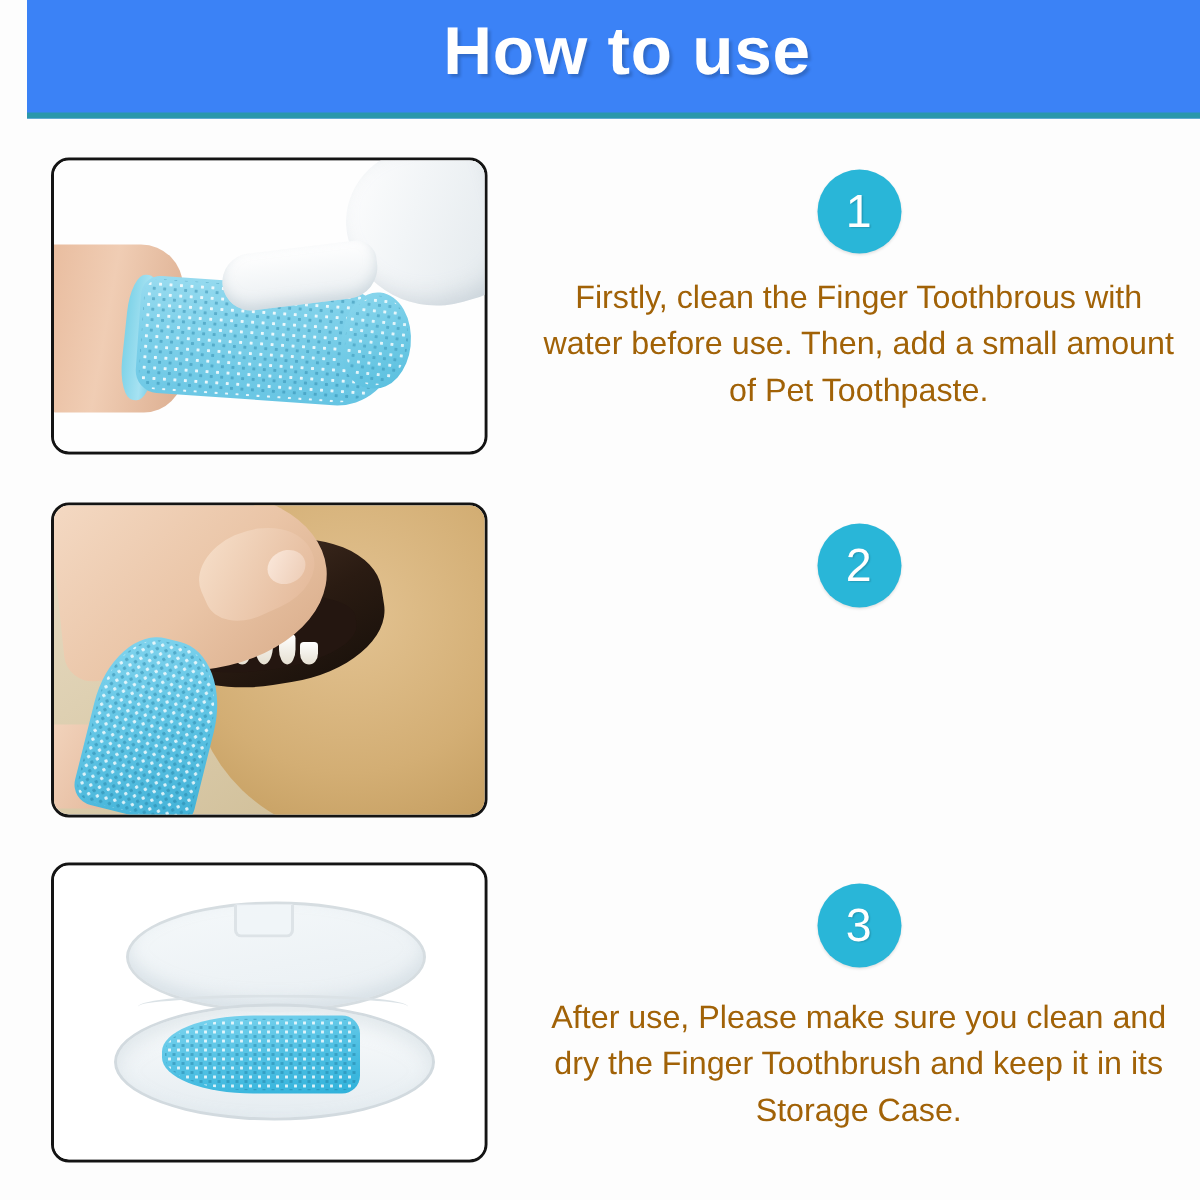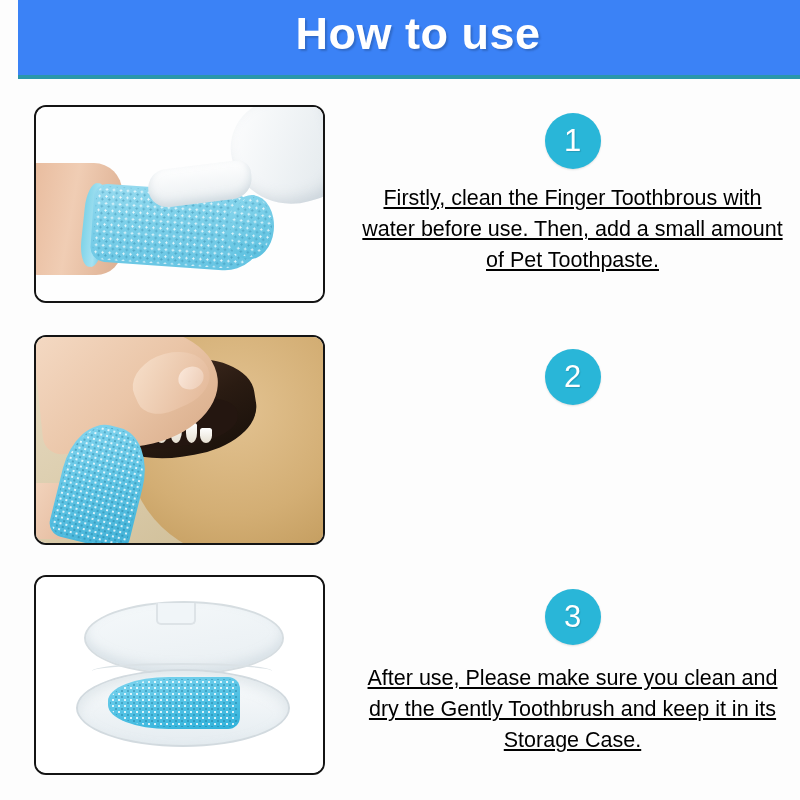--- a/index.html
+++ b/index.html
@@ -313,25 +313,24 @@
     text-shadow: 1px 1px 1px rgba(0,0,0,0.15);
     box-shadow: 0 1px 2px rgba(0,0,0,0.12);
   }
   #step-1 .step-badge { margin-top: 8px; }
   #step-2 .step-badge { margin-top: 14px; }
   #step-3 .step-badge { margin-top: 14px; }
 
   .step-text {
     margin: 14px auto 0;
     width: 430px;
-    color: #000000;
+    color: #a16207;
     font-size: 21.5px;
     line-height: 1.45;
     text-align: center;
-    text-decoration: underline;
   }
   #step-2 .step-text { margin-top: 16px; }
   #step-3 .step-text { margin-top: 18px; }
 </style>
 </head>
 <body>
 
 <div class="banner">
   <div class="banner-title">How to use</div>
 </div>
@@ -391,15 +390,15 @@
       <div class="p3-lid"></div>
       <div class="p3-lid-tab"></div>
       <div class="p3-base"></div>
       <div class="p3-brush"></div>
       <div class="p3-hinge"></div>
     </div>
   </div>
 
   <div class="step-body">
     <div class="step-badge">3</div>
-    <div class="step-text">After use, Please make sure you clean and dry the Gently Toothbrush and keep it in its Storage Case.</div>
+    <div class="step-text">After use, Please make sure you clean and dry the Finger Toothbrush and keep it in its Storage Case.</div>
   </div>
 </div>
 
 </body></html>

